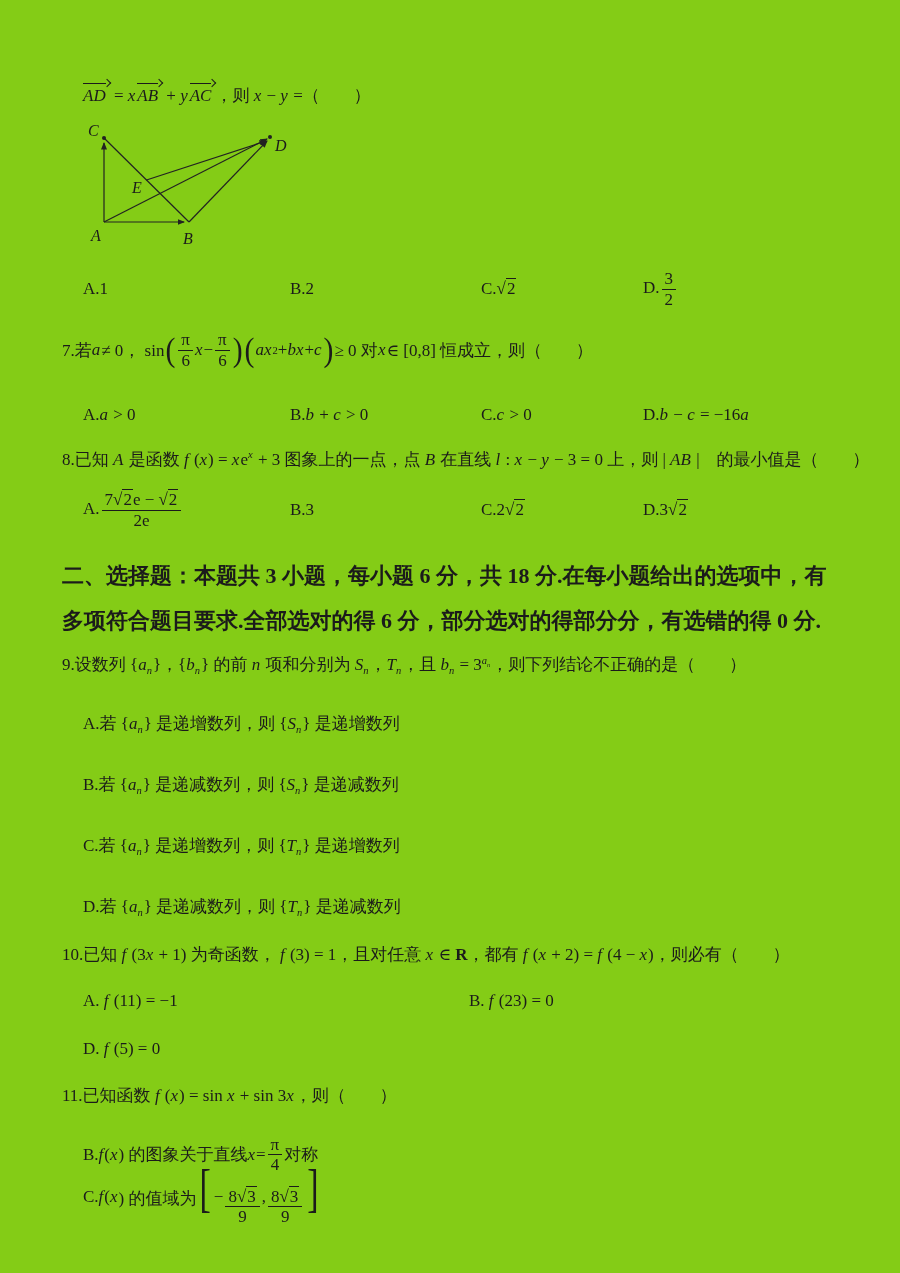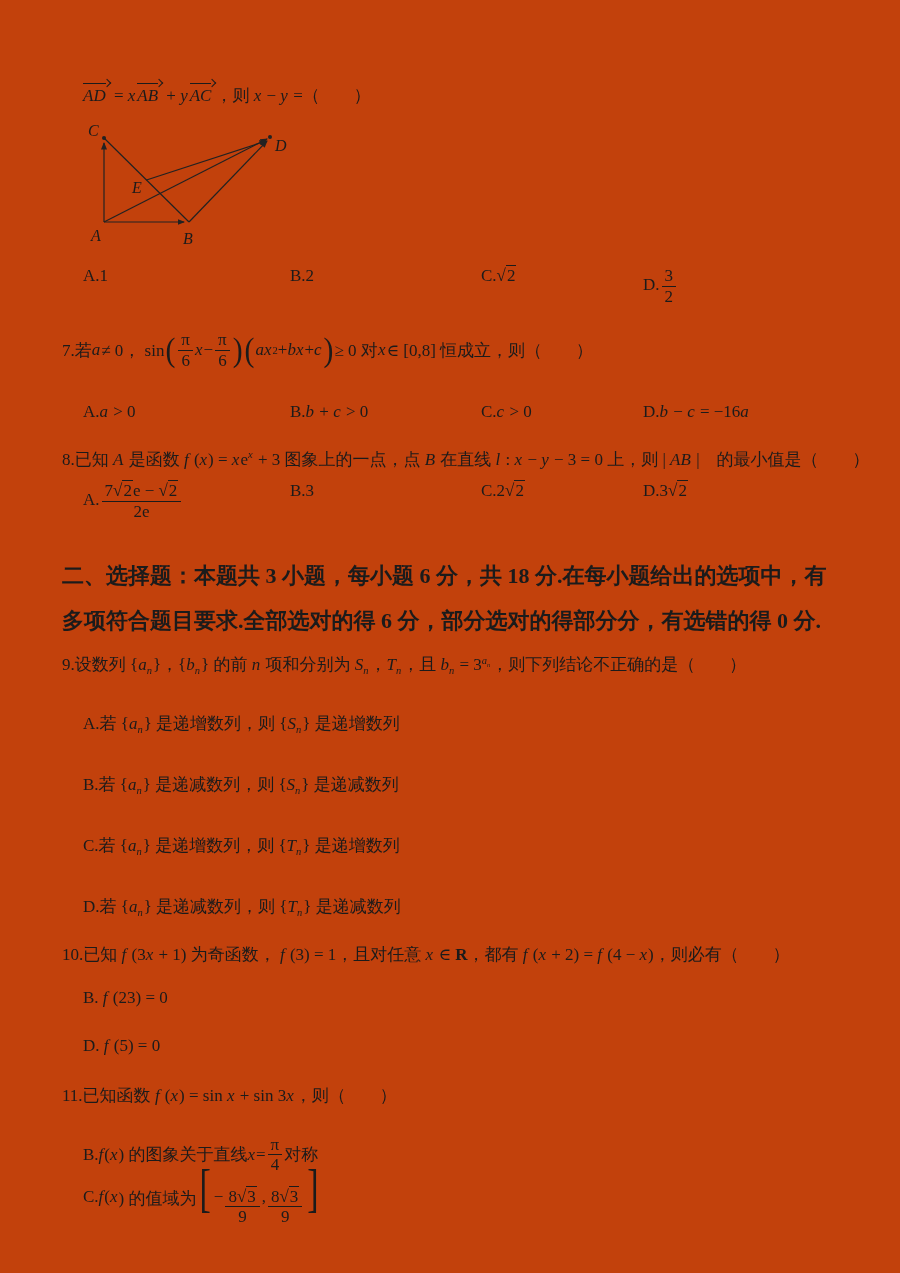--- a/index.html
+++ b/index.html
@@ -1,20 +1,20 @@
 <!DOCTYPE html>
 <html><head>
 <meta charset="utf-8">
 <style>
   html,body{margin:0;padding:0;background:#e9e9e9;}
   .page{
     position:relative;
     width:900px;height:1273px;
     margin:0 auto;
-    background:#c2410c;
+    background:#84cc16;
     color:#1b1b1b;
     font-family:"Liberation Serif","DejaVu Serif",serif;
     font-size:17px;
     box-sizing:border-box;
     padding:82px 58px 0 62px;
     overflow:hidden;
   }
   i{font-style:italic;padding-right:1px;}
   b{font-weight:bold;}
   sup{font-size:62%;}
@@ -32,21 +32,21 @@
   
   .sq{white-space:nowrap;}
   .sq .r{border-top:1px solid currentColor;padding:0 1px;}
   
   .bp{display:inline-block;font-size:175%;line-height:0.85;vertical-align:middle;transform:scaleY(1.1);margin:0 1px;}
   .bk{display:inline-block;font-size:200%;line-height:0.8;vertical-align:middle;transform:scaleY(1.55);margin:0 3px;}
   
   .cont{margin-left:20px;height:24px;}
   .figwrap{margin:14px 0 0 24px;width:235px;height:132px;}
   .stem{white-space:nowrap;}
-  .optrow{display:flex;align-items:flex-start;margin-left:21px;}
+  .optrow{display:flex;align-items:center;margin-left:21px;}
   .optrow .opt{flex:0 0 auto;}
   .four .opt:nth-child(1){width:207px;}
   .four .opt:nth-child(2){width:191px;}
   .four .opt:nth-child(3){width:162px;}
   .four .opt:nth-child(4){flex:1;}
   .two .opt:nth-child(1){width:386px;}
   .two .opt:nth-child(2){flex:1;}
   #q6-opts{margin-top:14px;height:46px;}
   #q7-stem{margin-top:16px;height:44px;display:flex;align-items:center;}
   #q7-opts{margin-top:30px;height:26px;}
@@ -136,20 +136,21 @@
   <div id="q9-opts">
     <div class="opt">A.若 {<i>a<sub>n</sub></i>} 是递增数列，则 {<i>S<sub>n</sub></i>} 是递增数列</div>
     <div class="opt">B.若 {<i>a<sub>n</sub></i>} 是递减数列，则 {<i>S<sub>n</sub></i>} 是递减数列</div>
     <div class="opt">C.若 {<i>a<sub>n</sub></i>} 是递增数列，则 {<i>T<sub>n</sub></i>} 是递增数列</div>
     <div class="opt">D.若 {<i>a<sub>n</sub></i>} 是递减数列，则 {<i>T<sub>n</sub></i>} 是递减数列</div>
   </div>
 
   <div class="stem" id="q10-stem">10.已知 <i>f</i> (3<i>x</i> + 1) 为奇函数，&nbsp;<i>f</i> (3) = 1，且对任意 <i>x</i> ∈ <b>R</b>，都有 <i>f</i> (<i>x</i> + 2) = <i>f</i> (4 − <i>x</i>)，则必有（　　）</div>
 
   <div class="optrow two" id="q10-opts-1">
+    <div class="opt">A. <i>f</i> (11) = −1</div>
     <div class="opt">B. <i>f</i> (23) = 0</div>
   </div>
   <div class="optrow two" id="q10-opts-2">
     <div class="opt">D. <i>f</i> (5) = 0</div>
   </div>
 
   <div class="stem" id="q11-stem">11.已知函数 <i>f</i> (<i>x</i>) = sin <i>x</i> + sin 3<i>x</i>，则（　　）</div>
 
   <div id="q11-opts">
     <div class="optB">B. <i>f</i> (<i>x</i>) 的图象关于直线 <i>x</i> = <span class="fr">

